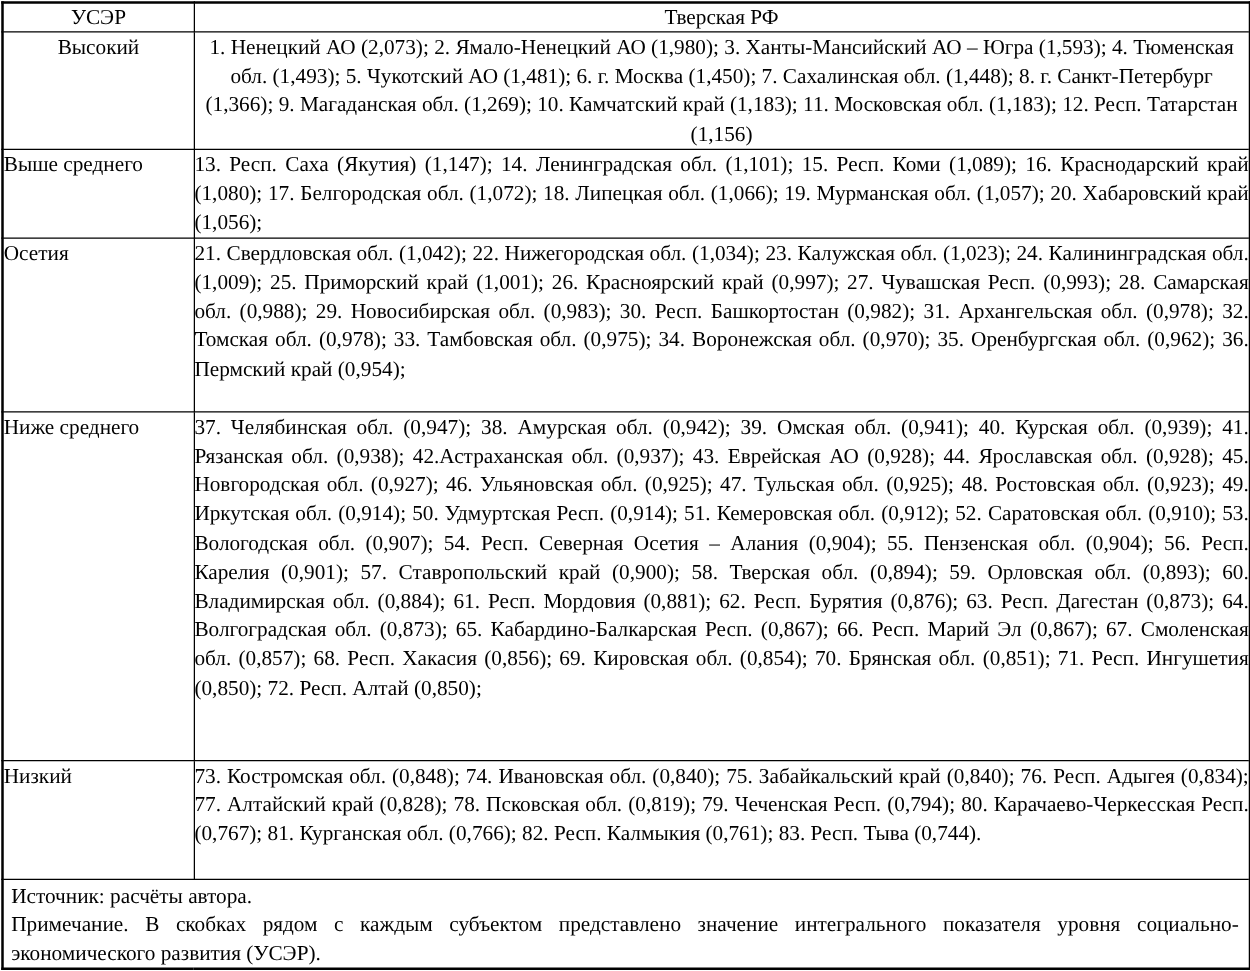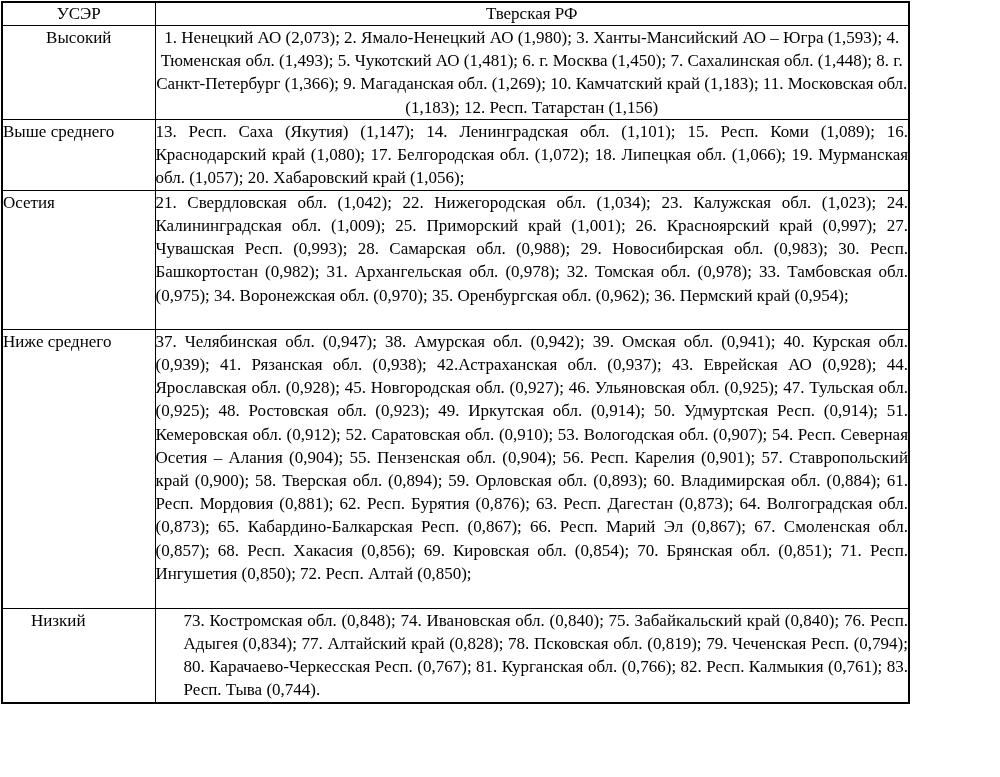--- a/index.html
+++ b/index.html
@@ -13,21 +13,21 @@
     box-sizing: border-box;
     padding: 1px;
     background: #ffffff;
     color: #000000;
     font-family: "Liberation Serif", "DejaVu Serif", serif;
     font-size: 17px;
     line-height: 23.2px;
     overflow: hidden;
   }
   table.usep {
-    width: 909px;
+    width: 1000px;
     border-collapse: collapse;
     table-layout: fixed;
     border: 2px solid #000000;
   }
   table.usep td {
     border: 1px solid #000000;
     vertical-align: top;
     box-sizing: border-box;
     padding: 0;
   }
@@ -45,21 +45,21 @@
   }
   td.subjects-cell {
     padding: 0 6px 0 8px;
     text-align: justify;
     hyphens: auto;
   }
   tr.r1 td { height: 92px; text-align: center; }
   tr.r2 td { height: 71px; }
   tr.r3 td { height: 139px; }
   tr.r4 td { height: 279px; margin-left: 33px; }
-  tr.r5 td { height: 95px; padding-left: 28px; }
+  tr.r5 td { height: 95px; }
   tr.r-notes td {
     height: 68px;
     padding: 1px 8px 0 6px;
     line-height: 23px;
   }
   .note-text { text-align: justify; }
 </style>
 </head>
 <body>
 
@@ -87,15 +87,21 @@
         <td class="subjects-cell">21. Свердловская обл. (1,042); 22. Нижегородская обл. (1,034); 23. Калужская обл. (1,023); 24. Калининградская обл. (1,009); 25. Приморский край (1,001); 26. Красноярский край (0,997); 27. Чувашская Респ. (0,993); 28. Самарская обл. (0,988); 29. Новосибирская обл. (0,983); 30. Респ. Башкортостан (0,982); 31. Архангельская обл. (0,978); 32. Томская обл. (0,978); 33. Тамбовская обл. (0,975); 34. Воронежская обл. (0,970); 35. Оренбургская обл. (0,962); 36. Пермский край (0,954);</td>
       </tr>
       <tr class="r4">
         <td class="level-cell">Ниже среднего</td>
         <td class="subjects-cell">37. Челябинская обл. (0,947); 38. Амурская обл. (0,942); 39. Омская обл. (0,941); 40. Курская обл. (0,939); 41. Рязанская обл. (0,938); 42.Астраханская обл. (0,937); 43. Еврейская АО (0,928); 44. Ярославская обл. (0,928); 45. Новгородская обл. (0,927); 46. Ульяновская обл. (0,925); 47. Тульская обл. (0,925); 48. Ростовская обл. (0,923); 49. Иркутская обл. (0,914); 50. Удмуртская Респ. (0,914); 51. Кемеровская обл. (0,912); 52. Саратовская обл. (0,910); 53. Вологодская обл. (0,907); 54. Респ. Северная Осетия – Алания (0,904); 55. Пензенская обл. (0,904); 56. Респ. Карелия (0,901); 57. Ставропольский край (0,900); 58. Тверская обл. (0,894); 59. Орловская обл. (0,893); 60. Владимирская обл. (0,884); 61. Респ. Мордовия (0,881); 62. Респ. Бурятия (0,876); 63. Респ. Дагестан (0,873); 64. Волгоградская обл. (0,873); 65. Кабардино-Балкарская Респ. (0,867); 66. Респ. Марий Эл (0,867); 67. Смоленская обл. (0,857); 68. Респ. Хакасия (0,856); 69. Кировская обл. (0,854); 70. Брянская обл. (0,851); 71. Респ. Ингушетия (0,850); 72. Респ. Алтай (0,850);</td>
       </tr>
       <tr class="r5">
         <td class="level-cell">Низкий</td>
         <td class="subjects-cell">73. Костромская обл. (0,848); 74. Ивановская обл. (0,840); 75. Забайкальский край (0,840); 76. Респ. Адыгея (0,834); 77. Алтайский край (0,828); 78. Псковская обл. (0,819); 79. Чеченская Респ. (0,794); 80. Карачаево-Черкесская Респ. (0,767); 81. Курганская обл. (0,766); 82. Респ. Калмыкия (0,761); 83. Респ. Тыва (0,744).</td>
       </tr>
+      <tr class="r-notes">
+        <td colspan="2">
+          <div class="source-text">Источник: расчёты автора.</div>
+          <div class="note-text">Примечание. В скобках рядом с каждым субъектом представлено значение интегрального показателя уровня социально-экономического развития (УСЭР).</div>
+        </td>
+      </tr>
     </tbody>
   </table>
 </div>
 
 </body></html>

